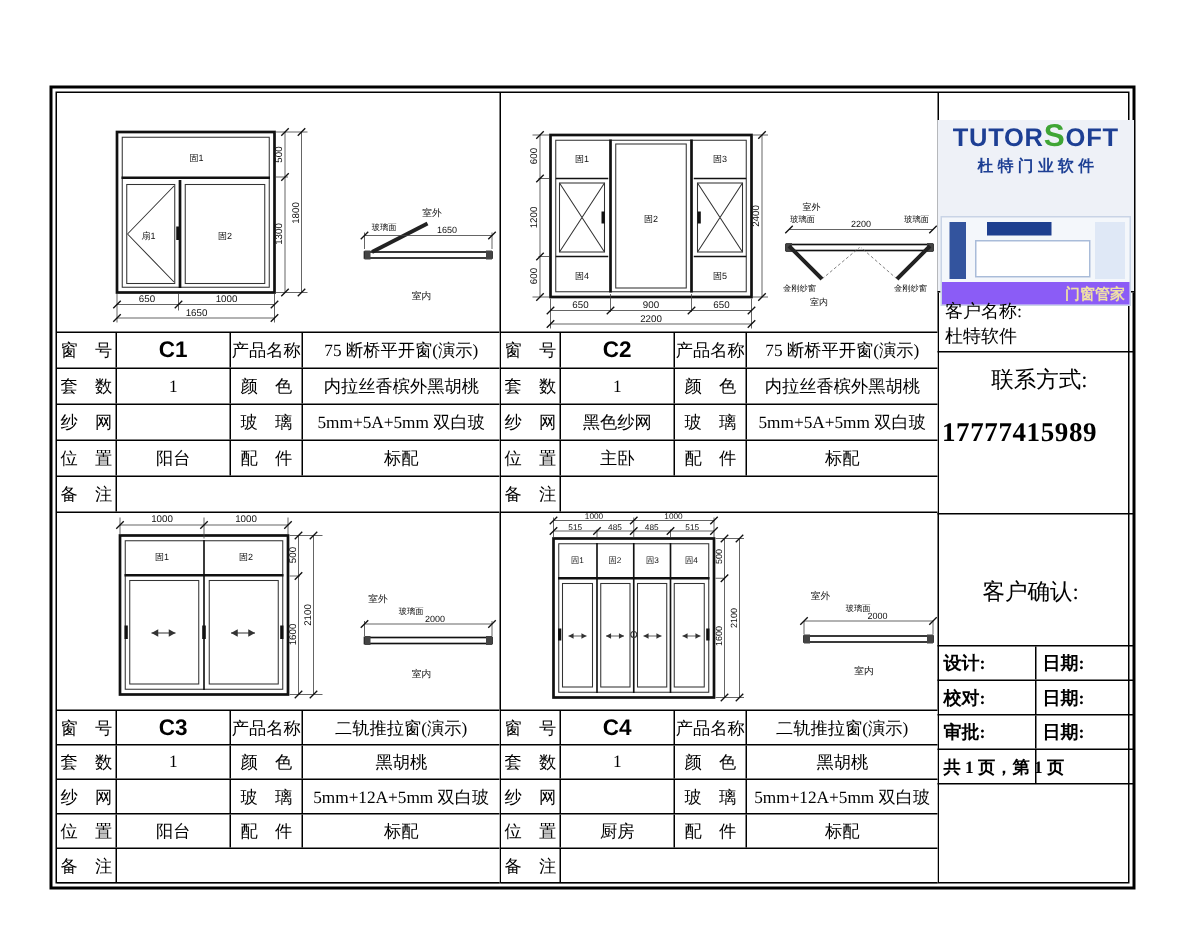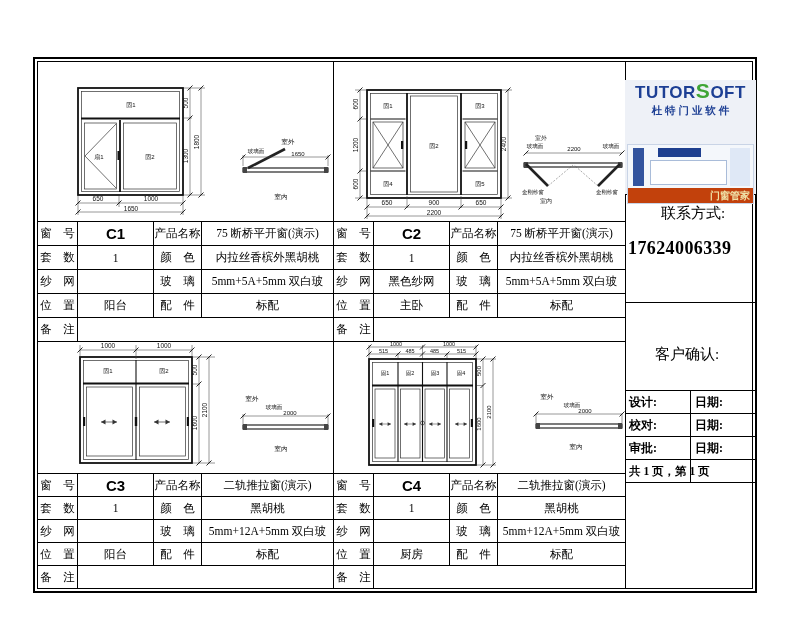--- a/index.html
+++ b/index.html
@@ -26,21 +26,21 @@
          font-weight:bold;color:#1d3f94;font-size:17px;letter-spacing:.5px;line-height:1;}
   .brand .s{color:#3fa535;font-size:21px;}
   .bsub{text-align:center;font-size:10.5px;font-weight:bold;color:#1d3f94;margin-top:3px;
         font-family:"Liberation Sans","DejaVu Sans",sans-serif;white-space:pre;}
   .shot{position:absolute;left:2px;right:2px;top:64px;height:60px;background:#f4f7fb;
         border:1px solid #c9d4e6;box-sizing:border-box;}
   .sh-right{position:absolute;right:3px;top:3px;bottom:17px;width:20px;background:#dfe8f6;}
   .sh-top{position:absolute;left:24%;top:3px;width:34%;height:9px;background:#1e3f8f;}
   .sh-side{position:absolute;left:5px;top:3px;bottom:17px;width:11px;background:#33549e;}
   .sh-win{position:absolute;left:22px;right:26px;top:15px;bottom:18px;background:#fff;border:1px solid #a9bcd9;}
-  .sh-band{position:absolute;left:0;right:0;bottom:0;height:15px;background:#c2410c;display:flex;
+  .sh-band{position:absolute;left:0;right:0;bottom:0;height:15px;background:#8b5cf6;display:flex;
            align-items:center;justify-content:flex-end;padding-right:3px;box-sizing:border-box;}
   .sh-cap{font-size:10px;font-weight:bold;color:#efe0a6;font-family:"Liberation Sans","DejaVu Sans",sans-serif;}
   .name-sec{height:40px;font-size:12px;padding:4px 0 0 5px;line-height:1.45;}
   .contact-sec{height:99px;}
   .contact-label{font-size:15px;margin:9px 0 0 5px;text-align:center;}
   .contact-value{font-size:18px;font-weight:bold;margin:15px 0 0 3px;letter-spacing:.4px;}
   .confirm-sec{height:88px;font-size:15px;}
   .confirm-sec div{padding:42px 0 0 6px;margin-left:24px;}
   .cdate-sec{height:57px;font-size:15px;}
   .cdate-sec div{padding:22px 0 0 6px;}
@@ -423,23 +423,27 @@
       <div class="shot">
         <div class="sh-right"></div>
         <div class="sh-top"></div>
         <div class="sh-side"></div>
         <div class="sh-win"></div>
         <div class="sh-band">
           <span class="sh-cap">门窗管家</span>
         </div>
       </div>
     </div>
+    <div class="sec name-sec">
+      <div>客户名称:</div>
+      <div>杜特软件</div>
+    </div>
     <div class="sec contact-sec">
       <div class="contact-label">联系方式:</div>
-      <div class="contact-value">17624006339</div>
+      <div class="contact-value">17777415989</div>
     </div>
     <div class="sec confirm-sec">
       <div>客户确认:</div>
     </div>
     <div>
       <div class="rrow">
         <div class="rl">设计:</div>
         <div class="rr">日期:</div>
       </div>
       <div class="rrow">

